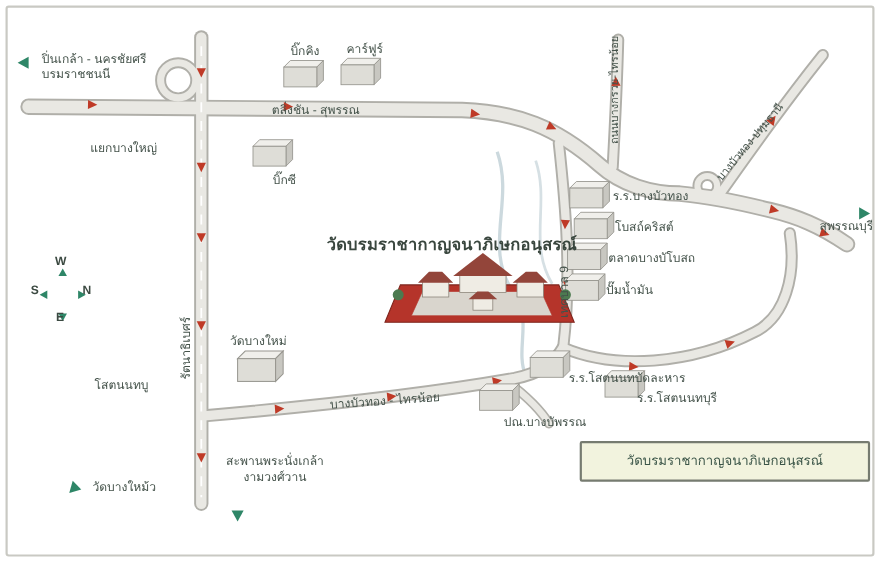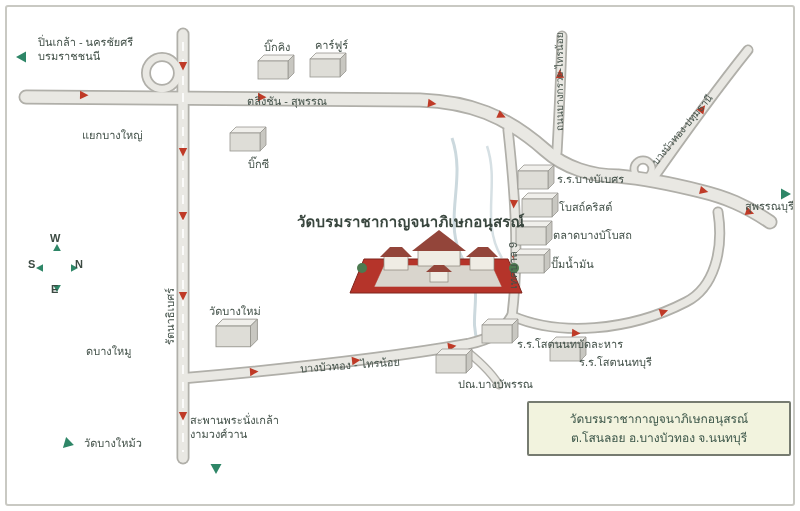--- a/index.html
+++ b/index.html
@@ -2,21 +2,21 @@
 <html><head>
 <meta charset="utf-8">
 <style>
   html,body{margin:0;padding:0;background:#fff;}
   .map{position:relative;width:800px;height:511px;background:#ffffff;overflow:hidden;
        font-family:"Liberation Sans","DejaVu Sans",sans-serif;}
   .frame{position:absolute;inset:5px;border:2px solid #c9c9c3;border-radius:3px;pointer-events:none;}
   svg.layer{position:absolute;left:0;top:0;}
   .lbl{position:absolute;font-size:11px;color:#44524a;white-space:nowrap;line-height:1.3;}
   .lbl.multi{white-space:pre-line;}
-  .lbl.center{}
+  .lbl.center{text-align:center;}
   .lbl.rot90{transform:rotate(-90deg);transform-origin:0 0;}
   .lbl.small{font-size:10px;}
   .title{position:absolute;font-size:15px;font-weight:bold;color:#39463e;letter-spacing:.2px;}
   .compass-letter{position:absolute;font-size:11px;font-weight:bold;color:#3c4a42;}
   .info-box{position:absolute;left:527px;top:401px;width:248px;background:#f2f3de;
             border:2px solid #767b70;border-radius:2px;padding:7px 6px;text-align:center;
             font-size:12px;color:#3b5548;line-height:1.55;}
 </style>
 </head>
 <body>
@@ -127,51 +127,50 @@
       <rect x="418" y="248" width="42" height="18" fill="#efece4" stroke="#8a8378" stroke-width="0.7"></rect>
       <polygon points="412,251 466,251 452,240 426,240" fill="#93453a"></polygon>
       <polygon points="426,240 452,240 439,230" fill="#93453a"></polygon>
       <rect x="430" y="271" width="18" height="11" fill="#efece4" stroke="#8a8378" stroke-width="0.7"></rect>
       <polygon points="426,272 452,272 444,265 434,265" fill="#93453a"></polygon>
       <circle cx="362" cy="268" r="5" fill="#4c7a50"></circle>
       <circle cx="514" cy="268" r="5" fill="#4c7a50"></circle>
     </g>
   </svg>
 
-  <div class="lbl multi" style="left:38px;top:35px">ปิ่นเกล้า - นครชัยศรี
+  <div class="lbl multi" style="left:38px;top:47px">ปิ่นเกล้า - นครชัยศรี
 บรมราชชนนี</div>
   <div class="lbl" style="left:82px;top:128px">แยกบางใหญ่</div>
   <div class="lbl" style="left:247px;top:94px">ตลิ่งชัน - สุพรรณ</div>
   <div class="lbl" style="left:264px;top:40px">บิ๊กคิง</div>
   <div class="lbl" style="left:315px;top:38px">คาร์ฟูร์</div>
   <div class="lbl" style="left:248px;top:157px">บิ๊กซี</div>
   <div class="title" style="left:297px;top:210px">วัดบรมราชากาญจนาภิเษกอนุสรณ์</div>
   <div class="lbl rot90" style="left:163px;top:345px">รัตนาธิเบศร์</div>
   <div class="lbl" style="left:209px;top:304px">วัดบางใหม่</div>
-  <div class="lbl" style="left:86px;top:344px">ดบางใหมู</div>
+  <div class="lbl" style="left:86px;top:344px">โสตนนทบู</div>
   <div class="lbl multi center" style="left:190px;top:413px;width:120px">สะพานพระนั่งเกล้า
 งามวงศ์วาน</div>
   <div class="lbl" style="left:84px;top:436px">วัดบางใหม้ว</div>
   <div class="lbl" style="left:300px;top:358px;transform:rotate(-4deg)">บางบัวทอง - ไทรน้อย</div>
   <div class="lbl rot90" style="left:506px;top:289px">เทศบาล 9</div>
   <div class="lbl" style="left:458px;top:377px">ปณ.บางบัพรรณ</div>
   <div class="lbl" style="left:517px;top:337px">ร.ร.โสตนนทบัดละหาร</div>
   <div class="lbl" style="left:579px;top:355px">ร.ร.โสตนนทบุรี</div>
   <div class="lbl" style="left:551px;top:257px">ปั๊มน้ำมัน</div>
   <div class="lbl" style="left:553px;top:228px">ตลาดบางบัโบสถ</div>
   <div class="lbl" style="left:559px;top:200px">โบสถ์คริสต์</div>
-  <div class="lbl" style="left:557px;top:172px">ร.ร.บางบัเบศร</div>
+  <div class="lbl" style="left:557px;top:172px">ร.ร.บางบัวทอง</div>
   <div class="lbl rot90 small" style="left:553px;top:131px">ถนนบางกรวย-ไทรน้อย</div>
   <div class="lbl small" style="left:649px;top:159px;transform:rotate(-50deg);transform-origin:0 0">บางบัวทอง-ปทุมธานี</div>
   <div class="lbl" style="left:745px;top:199px">สุพรรณบุรี</div>
 
   <div class="compass-letter" style="left:50px;top:232px">W</div>
   <div class="compass-letter" style="left:28px;top:258px">S</div>
   <div class="compass-letter" style="left:75px;top:258px">N</div>
   <div class="compass-letter" style="left:51px;top:283px">E</div>
 
   <div class="info-box">
     <div>วัดบรมราชากาญจนาภิเษกอนุสรณ์</div>
-    <div>ต.โสนลอย อ.บางบัวทอง จ.นนทบุรี</div>
   </div>
 
   <div class="frame"></div>
 </div>
 
 </body></html>

